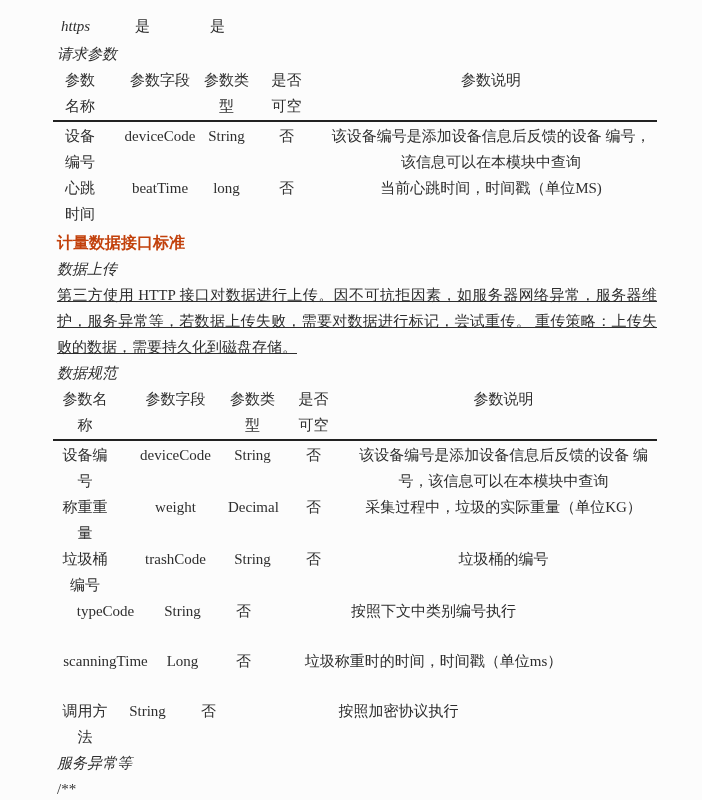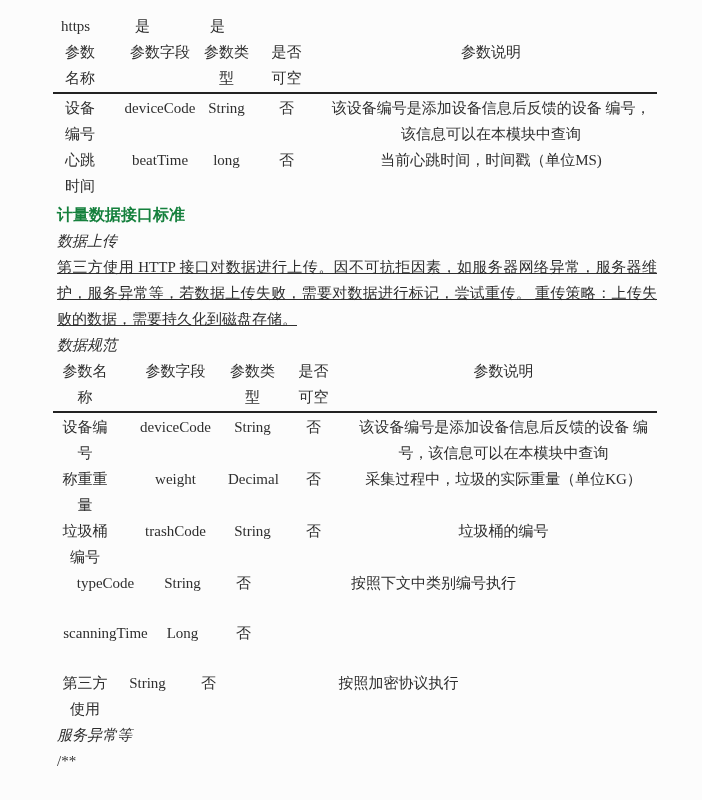--- a/index.html
+++ b/index.html
@@ -13,27 +13,27 @@
     overflow: hidden;
     font-family: "Liberation Serif", "DejaVu Serif", serif;
     font-size: 15px;
     line-height: 26px;
     color: #2e2e2e;
   }
   .page { padding-top: 13px; }
 
   
   .toprow { display: flex; margin-left: 57px; height: 26px; }
-  .toprow .tc1 { width: 78px; padding-left: 4px; box-sizing: border-box; }
+  .toprow .tc1 { width: 78px; padding-left: 4px; box-sizing: border-box; font-style: italic; }
   .toprow .tc2 { width: 75px; box-sizing: border-box; }
 
   .content { margin-left: 53px; width: 604px; }
 
   .h-italic { font-style: italic; padding-left: 4px; height: 26px; }
-  .h-bold   { font-weight: bold; padding-left: 4px; height: 26px; font-size: 16px; color: #15803d; margin-top: 3px; }
+  .h-bold   { font-weight: bold; padding-left: 4px; height: 26px; font-size: 16px; color: #c2410c; margin-top: 3px; }
   .para     { padding-left: 4px; text-align: justify; text-decoration: underline; }
   .code     { padding-left: 4px; }
 
   .rule { border-top: 2px solid #222; height: 0; margin: 1px 0; }
 
   .tbl .tr { display: flex; align-items: flex-start; text-align: center; }
   .tbl .td { box-sizing: border-box; }
   .t1 .tr { min-height: 52px; }
   .t2 .tr { min-height: 50px; }
   .thead  { min-height: 52px !important; }
@@ -60,20 +60,21 @@
 <div class="page">
 
   <div class="toprow">
     <span class="tc1">https</span>
     <span class="tc2">是</span>
     <span class="tc3">是</span>
   </div>
 
   <div class="content">
 
+    <div class="h-italic mt2">请求参数</div>
 
     <div class="tbl t1">
       <div class="tr thead">
         <div class="td c1">参数名称</div>
         <div class="td c2">参数字段</div>
         <div class="td c3">参数类型</div>
         <div class="td c4">是否可空</div>
         <div class="td c5">参数说明</div>
       </div>
       <div class="rule"></div>
@@ -133,23 +134,24 @@
       <div class="tr">
         <div class="td c2">typeCode</div>
         <div class="td c3">String</div>
         <div class="td c4">否</div>
         <div class="td c5">按照下文中类别编号执行</div>
       </div>
       <div class="tr">
         <div class="td c2">scanningTime</div>
         <div class="td c3">Long</div>
         <div class="td c4">否</div>
+        <div class="td c5">垃圾称重时的时间，时间戳（单位ms）</div>
       </div>
       <div class="tr">
-        <div class="td c1">第三方使用</div>
+        <div class="td c1">调用方法</div>
         <div class="td c3">String</div>
         <div class="td c4">否</div>
         <div class="td c5">按照加密协议执行</div>
       </div>
     </div>
 
     <div class="h-italic">服务异常等</div>
     <div class="code">/**</div>
 
   </div>

